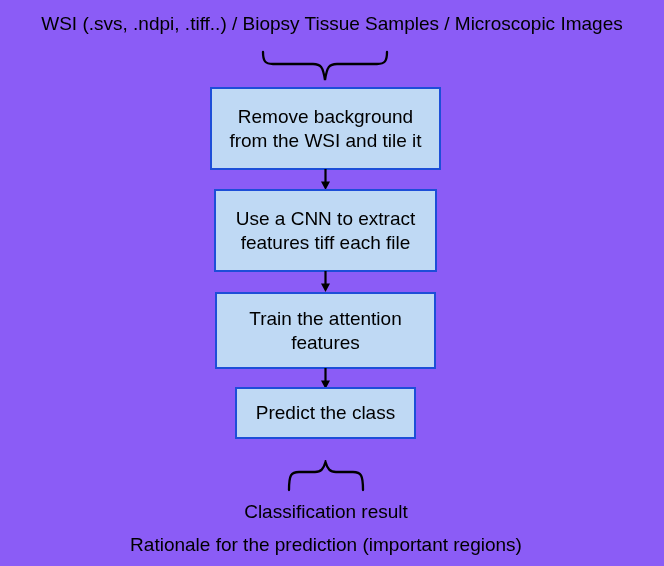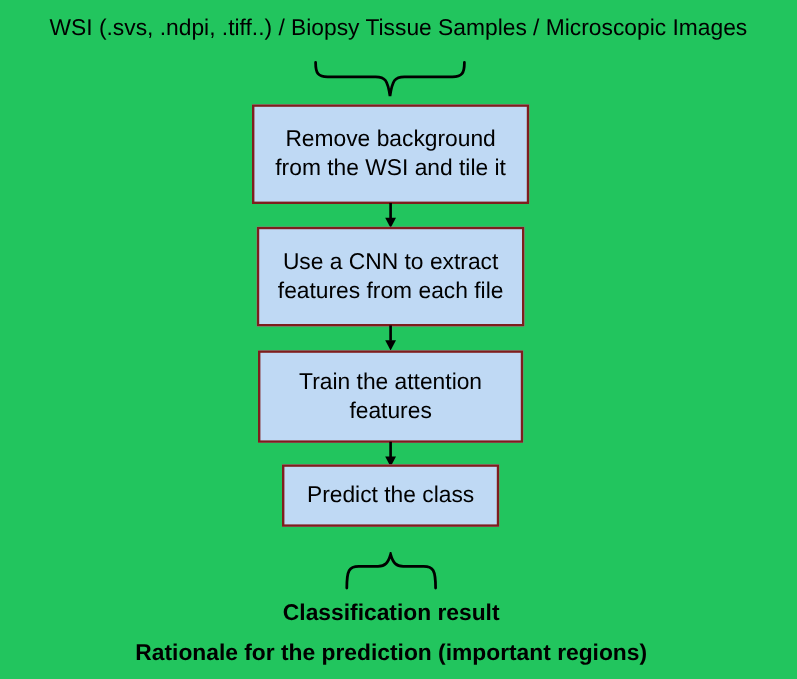--- a/index.html
+++ b/index.html
@@ -1,39 +1,39 @@
 <!DOCTYPE html>
 <html><head>
 <meta charset="utf-8">
 <style>
   html, body { margin: 0; padding: 0; background: #ffffff; }
   .canvas {
     position: relative;
     width: 664px;
     height: 566px;
-    background: #22c55e;
+    background: #8b5cf6;
     font-family: "Liberation Sans", sans-serif;
     color: #000000;
     overflow: hidden;
   }
   .title {
     position: absolute;
     top: 11px;
     left: 0;
     width: 664px;
     text-align: center;
     font-size: 19px;
     line-height: 26px;
     white-space: nowrap;
   }
   .flow-box {
     position: absolute;
     box-sizing: border-box;
     background: #BFD9F4;
-    border: 2px solid #7f1d1d;
+    border: 2px solid #1d4ed8;
     display: flex;
     flex-direction: column;
     align-items: center;
     justify-content: center;
     text-align: center;
     font-size: 19px;
     line-height: 24px;
   }
   #box-1 { left: 210px; top: 87px;  width: 231px; height: 83px; }
   #box-2 { left: 214px; top: 189px; width: 223px; height: 83px; text-align: right; }
@@ -52,21 +52,20 @@
   #brace-top    { left: 261px; top: 50px;  width: 128px; height: 34px; }
   #brace-bottom { left: 287px; top: 460px; width: 78px;  height: 32px; }
   .result-line {
     position: absolute;
     left: 0;
     width: 652px;
     text-align: center;
     font-size: 19px;
     line-height: 26px;
     white-space: nowrap;
-    font-weight: bold;
   }
   #result-1 { top: 499px; }
   #result-2 { top: 532px; }
 </style>
 </head>
 <body>
 
 <div class="canvas">
 
   <div class="title">WSI (.svs, .ndpi, .tiff..) / Biopsy Tissue Samples / Microscopic Images</div>
@@ -80,21 +79,21 @@
     <span>from the WSI and tile it</span>
   </div>
 
   <svg id="arrow-1" class="arrow" viewBox="0 0 15 21">
     <line x1="7.5" y1="0" x2="7.5" y2="13" stroke="#000000" stroke-width="2.2"></line>
     <polygon points="3,12.5 12,12.5 7.5,21" fill="#000000"></polygon>
   </svg>
 
   <div id="box-2" class="flow-box">
     <span>Use a CNN to extract</span>
-    <span>features from each file</span>
+    <span>features tiff each file</span>
   </div>
 
   <svg id="arrow-2" class="arrow" viewBox="0 0 15 21">
     <line x1="7.5" y1="0" x2="7.5" y2="13" stroke="#000000" stroke-width="2.2"></line>
     <polygon points="3,12.5 12,12.5 7.5,21" fill="#000000"></polygon>
   </svg>
 
   <div id="box-3" class="flow-box">
     <span>Train the attention</span>
     <span>features</span>

